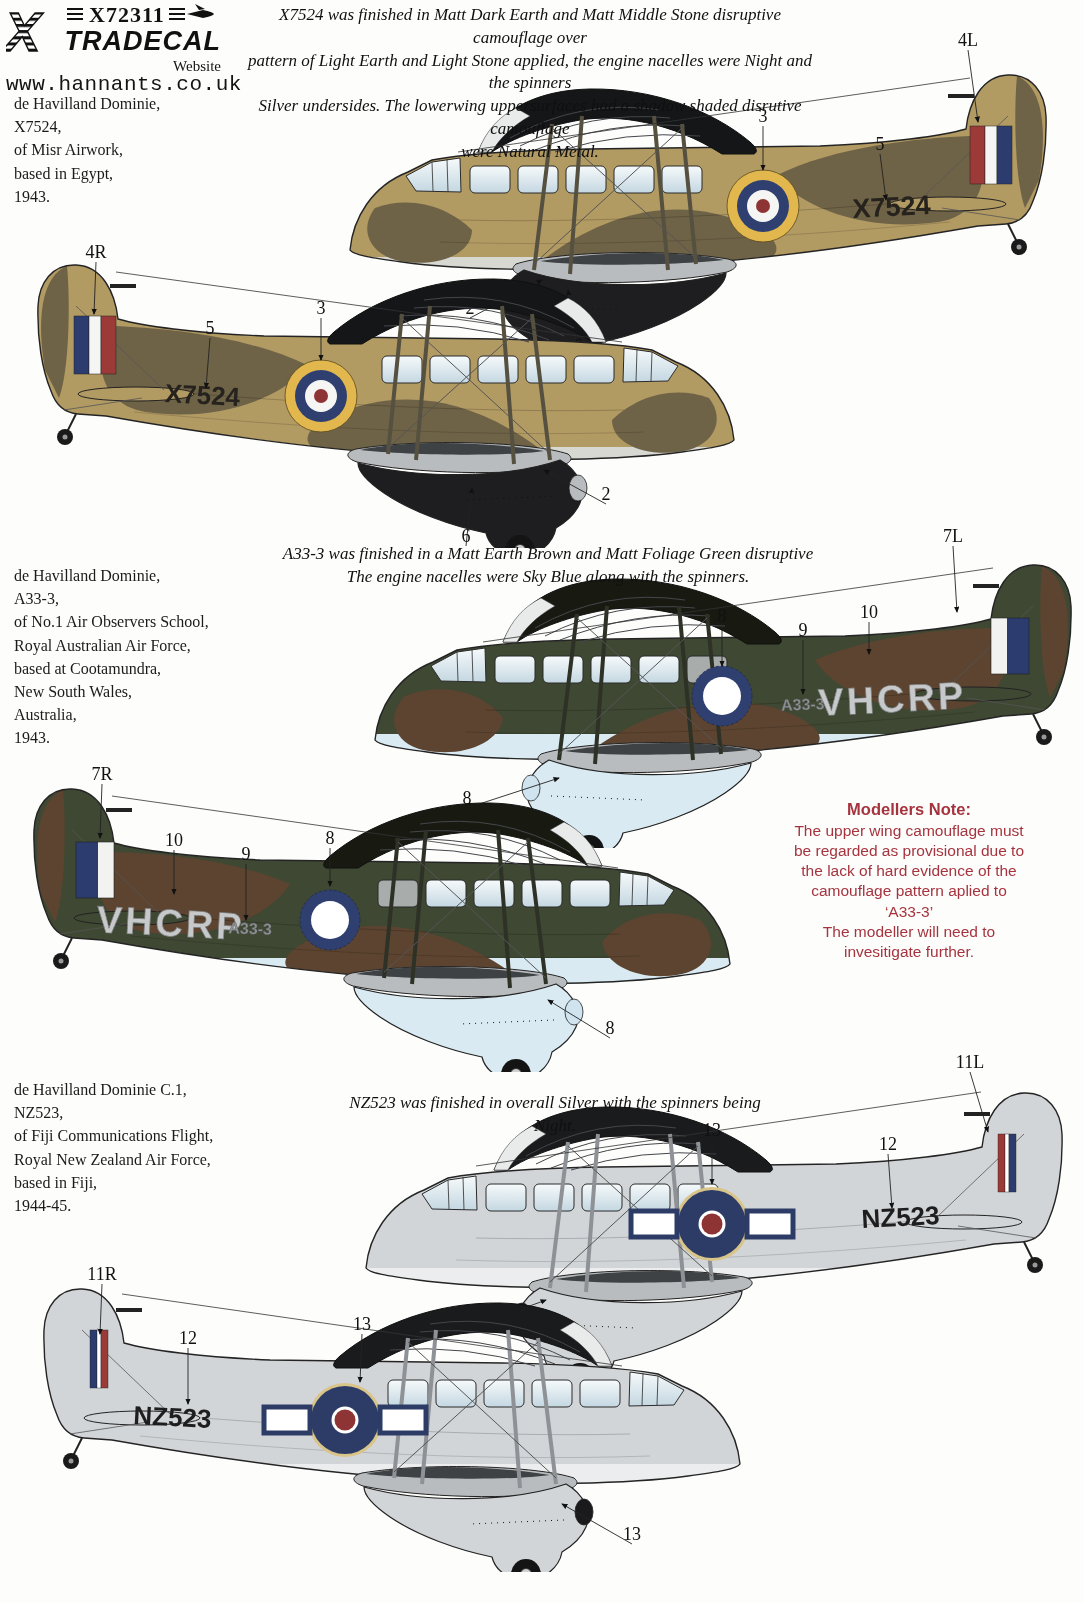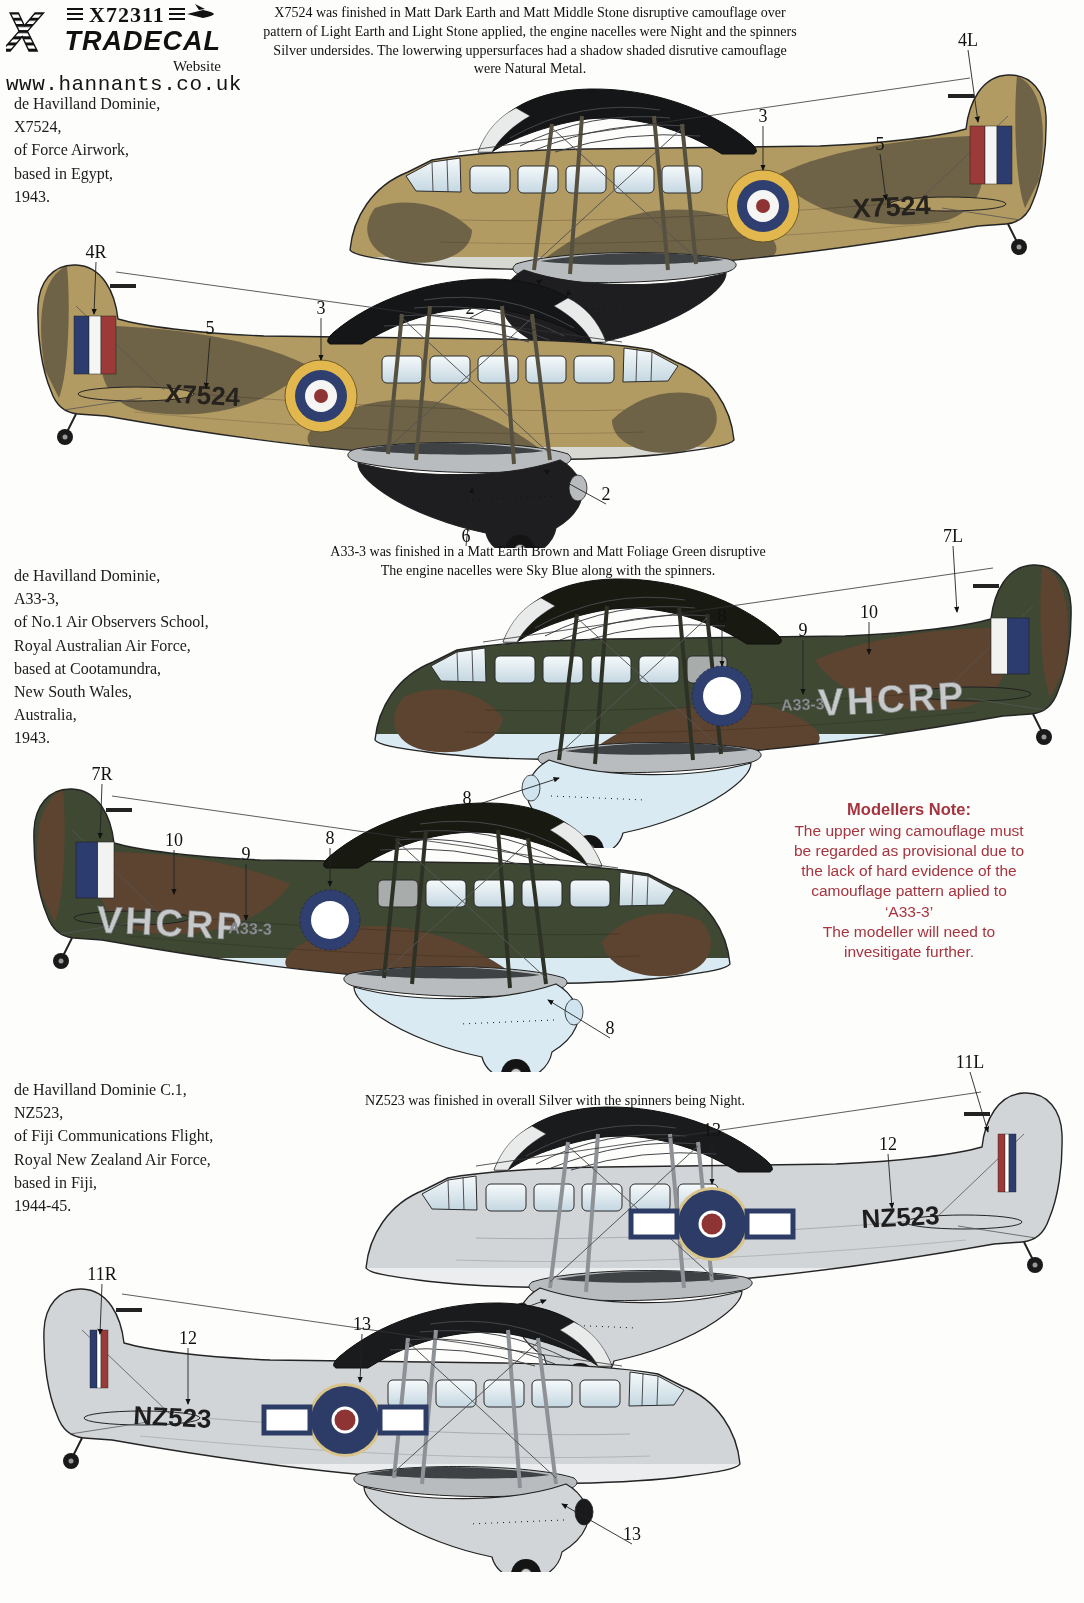--- a/index.html
+++ b/index.html
@@ -1,21 +1,21 @@
 <!DOCTYPE html>
 <html><head>
 <meta charset="utf-8">
 <style>
   html,body{margin:0;padding:0;background:#ffffff;}
   .canvas{position:relative;width:1084px;height:1603px;background:#fdfdfc;overflow:hidden;
           font-family:"Liberation Serif",serif;color:#141414;}
   .profile{position:absolute;width:760px;height:330px;}
   .profile svg{display:block;}
   .caption{position:absolute;font-size:16px;line-height:1.45;color:#1b1b1b;z-index:5;}
-  .note{position:absolute;text-align:center;font-size:14px;line-height:1.34;color:#101010;z-index:5;}
+  .note{position:absolute;text-align:center;font-size:17px;line-height:1.34;color:#101010;z-index:5;font-style:italic;}
   .mnote{position:absolute;width:362px;text-align:center;z-index:6;
          font-family:"Liberation Sans",sans-serif;}
   .mnote .mtitle{font-weight:bold;font-size:16.5px;margin-bottom:2px;}
   .mnote .mline{font-size:15.5px;line-height:1.3;}
   .logo{position:absolute;left:6px;top:2px;width:215px;z-index:5;}
   .logo .row1{display:flex;align-items:flex-start;}
   .logo .webs{text-align:right;font-size:15px;margin-top:-2px;}
   .logo .url{text-align:center;font-size:21px;margin-top:-2px;letter-spacing:.5px;font-family:Liberation Mono, monospace;}
   .callout-text{font-family:"Liberation Serif",serif;}
 </style>
@@ -56,21 +56,21 @@
   <div class="note" style="left:244px;top:4px;width:572px;">
       <div>X7524 was finished in Matt Dark Earth and Matt Middle Stone disruptive camouflage over</div>
       <div>pattern of Light Earth and Light Stone applied, the engine nacelles were Night and the spinners</div>
       <div>Silver undersides. The lowerwing uppersurfaces had a shadow shaded disrutive camouflage</div>
       <div>were Natural Metal.</div>
     </div>
 
   <div class="caption" style="left:14px;top:92px;">
       <div>de Havilland Dominie,</div>
       <div>X7524,</div>
-      <div>of Force Airwork,</div>
+      <div>of Misr Airwork,</div>
       <div>based in Egypt,</div>
       <div>1943.</div>
     </div>
   <div class="caption" style="left:14px;top:564px;">
       <div>de Havilland Dominie,</div>
       <div>A33-3,</div>
       <div>of No.1 Air Observers School,</div>
       <div>Royal Australian Air Force,</div>
       <div>based at Cootamundra,</div>
       <div>New South Wales,</div>

